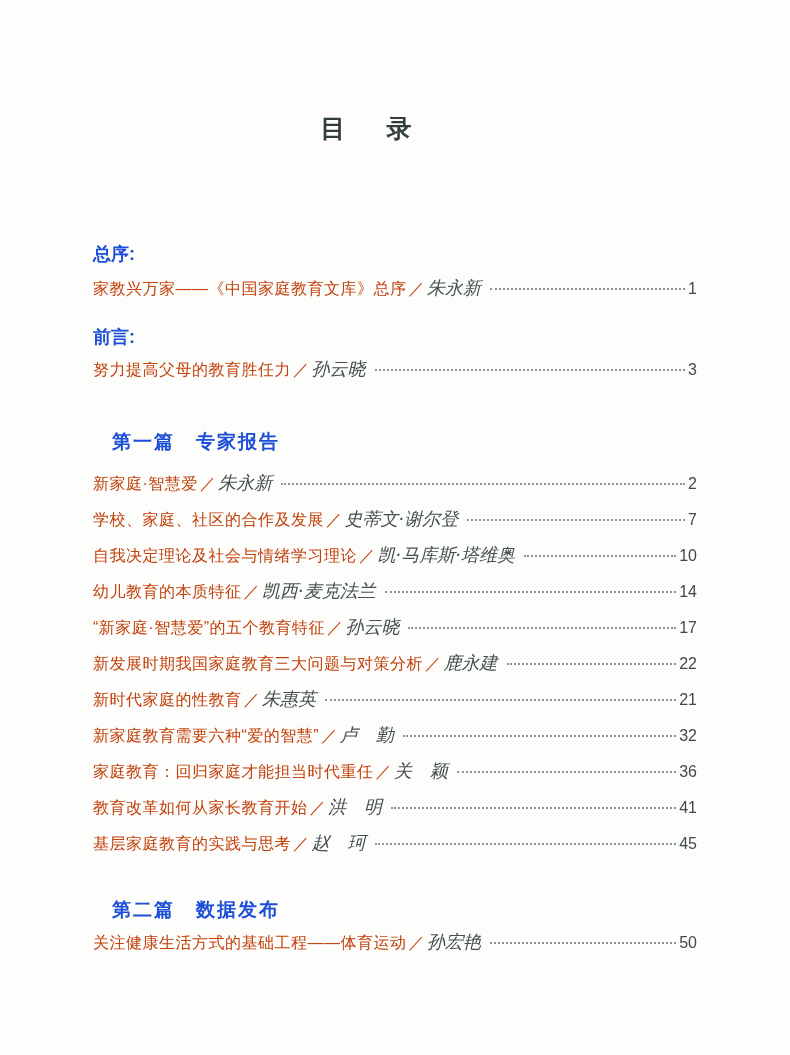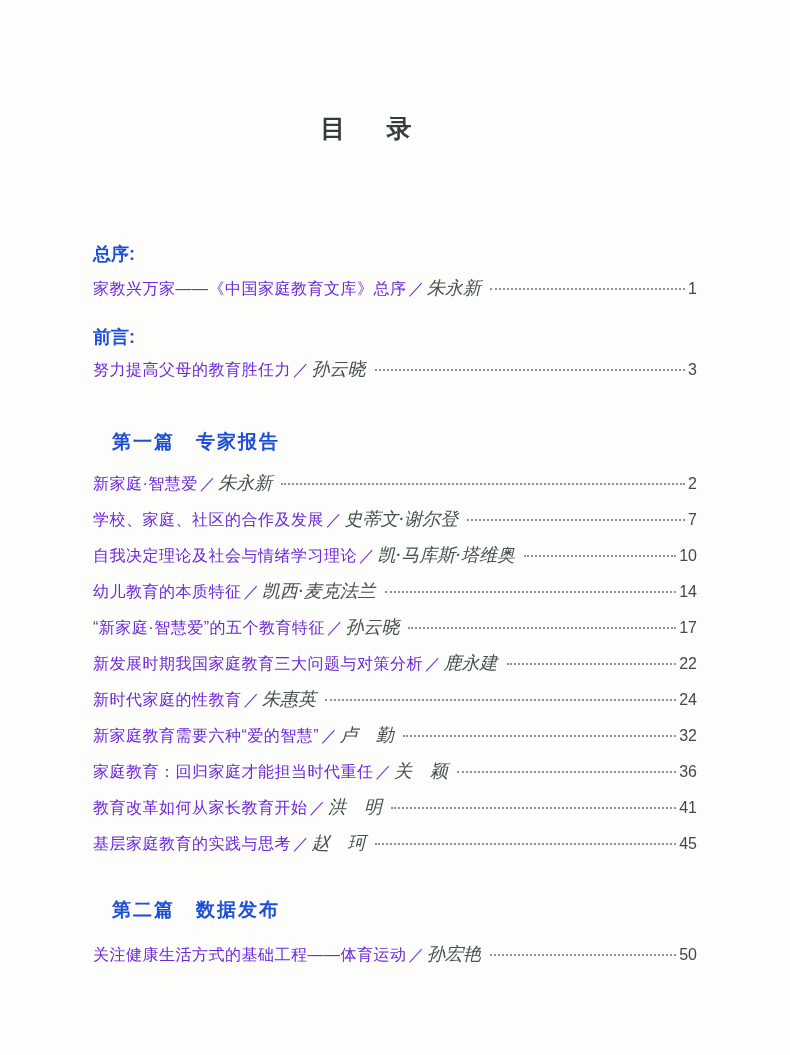--- a/index.html
+++ b/index.html
@@ -51,30 +51,30 @@
     margin-left: 19px;
   }
   #sec-general-preface h2 { margin-top: 100px; }
   #sec-general-preface .row { margin-top: 12px; }
   #sec-foreword h2 { margin-top: 26px; }
   #sec-foreword .row { margin-top: 10px; }
   #sec-part1 h2 { margin-top: 49px; }
   #sec-part1 .row { margin-top: 13px; }
   #sec-part1 .row:first-of-type { margin-top: 18px; justify-content: center; }
   #sec-part2 h2 { margin-top: 43px; }
-  #sec-part2 .row { margin-top: 21px; justify-content: flex-end; }
+  #sec-part2 .row { margin-top: 9px; justify-content: flex-end; }
   .row {
     display: flex;
     align-items: baseline;
     font-size: 16px;
     line-height: 22px;
     white-space: nowrap;
   }
   .entry-title, .entry-sep {
-    color: #6d28d9;
+    color: #c2410c;
     letter-spacing: 0.5px;
   }
   .entry-sep { padding: 0 2px; }
   .entry-author {
     font-family: "DejaVu Serif", "Liberation Serif", serif;
     font-style: italic;
     font-size: 18px;
     color: #44504b;
   }
   .dots {
@@ -162,21 +162,21 @@
         <span class="entry-sep">／</span>
         <span class="entry-author">鹿永建</span>
       <span class="dots"></span>
       <span class="page-num">22</span>
     </div>
     <div class="row">
       <span class="entry-title">新时代家庭的性教育</span>
         <span class="entry-sep">／</span>
         <span class="entry-author">朱惠英</span>
       <span class="dots"></span>
-      <span class="page-num">24</span>
+      <span class="page-num">21</span>
     </div>
     <div class="row">
       <span class="entry-title">新家庭教育需要六种“爱的智慧”</span>
         <span class="entry-sep">／</span>
         <span class="entry-author">卢　勤</span>
       <span class="dots"></span>
       <span class="page-num">32</span>
     </div>
     <div class="row">
       <span class="entry-title">家庭教育：回归家庭才能担当时代重任</span>

